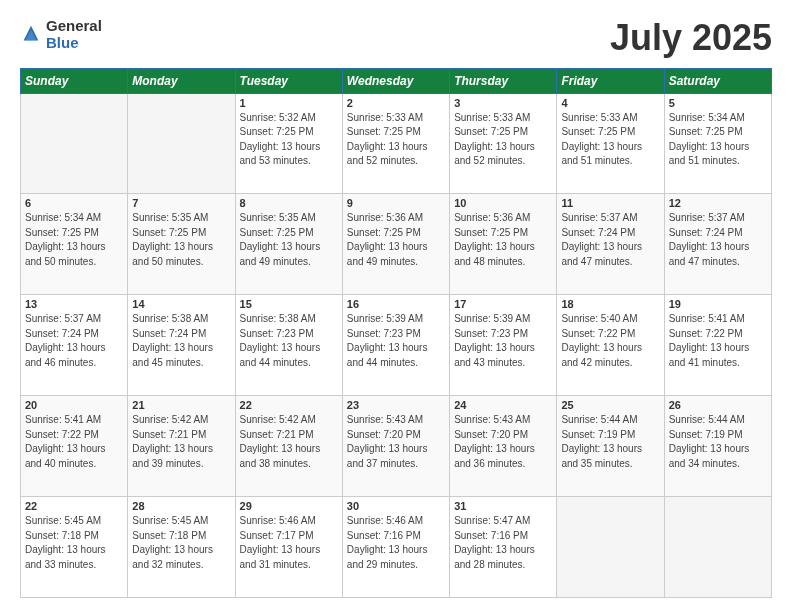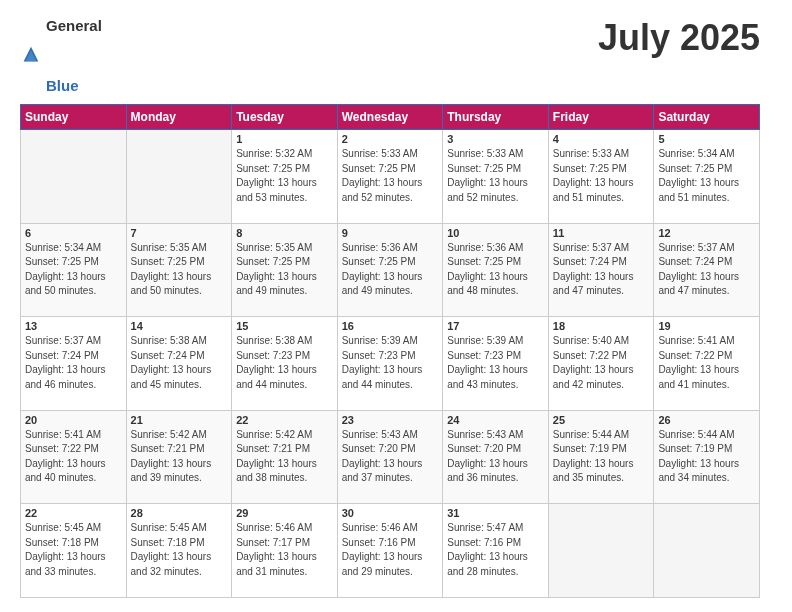--- a/index.html
+++ b/index.html
@@ -6,21 +6,21 @@
     body {
       font-family: Arial, sans-serif;
       background: #fff;
       width: 792px;
       height: 612px;
       overflow: hidden;
     }
     .page {
       width: 792px;
       height: 612px;
-      padding: 18px 32px 14px 20px;
+      padding: 18px 20px 14px 20px;
       display: flex;
       flex-direction: column;
     }
     .header {
       display: flex;
       justify-content: space-between;
       align-items: flex-start;
       margin-bottom: 10px;
     }
     .logo {
@@ -35,21 +35,20 @@
     }
     .logo-general {
       font-size: 15px;
       font-weight: bold;
       color: #333;
     }
     .logo-blue {
       font-size: 15px;
       font-weight: bold;
       color: #2e6db4;
-      margin-top: 43px;
     }
     .logo-icon {
       width: 22px;
       height: 22px;
     }
     .title-block {
       text-align: right;
     }
     .title-month {
       font-size: 36px;
@@ -61,27 +60,28 @@
       font-size: 15px;
       color: #555;
     }
     .calendar {
       flex: 1;
       border-collapse: collapse;
       width: 100%;
       table-layout: fixed;
     }
     .calendar th {
-      background: #be185d;
+      background: #15803d;
       color: #fff;
       font-size: 12px;
       font-weight: bold;
       padding: 5px 4px;
       text-align: left;
       border: 1px solid #2e6db4;
+      font-style: italic;
     }
     .calendar td {
       border: 1px solid #ccc;
       vertical-align: top;
       padding: 3px 4px;
       font-size: 9.5px;
       color: #333;
       background: #fff;
       height: 88px;
     }

